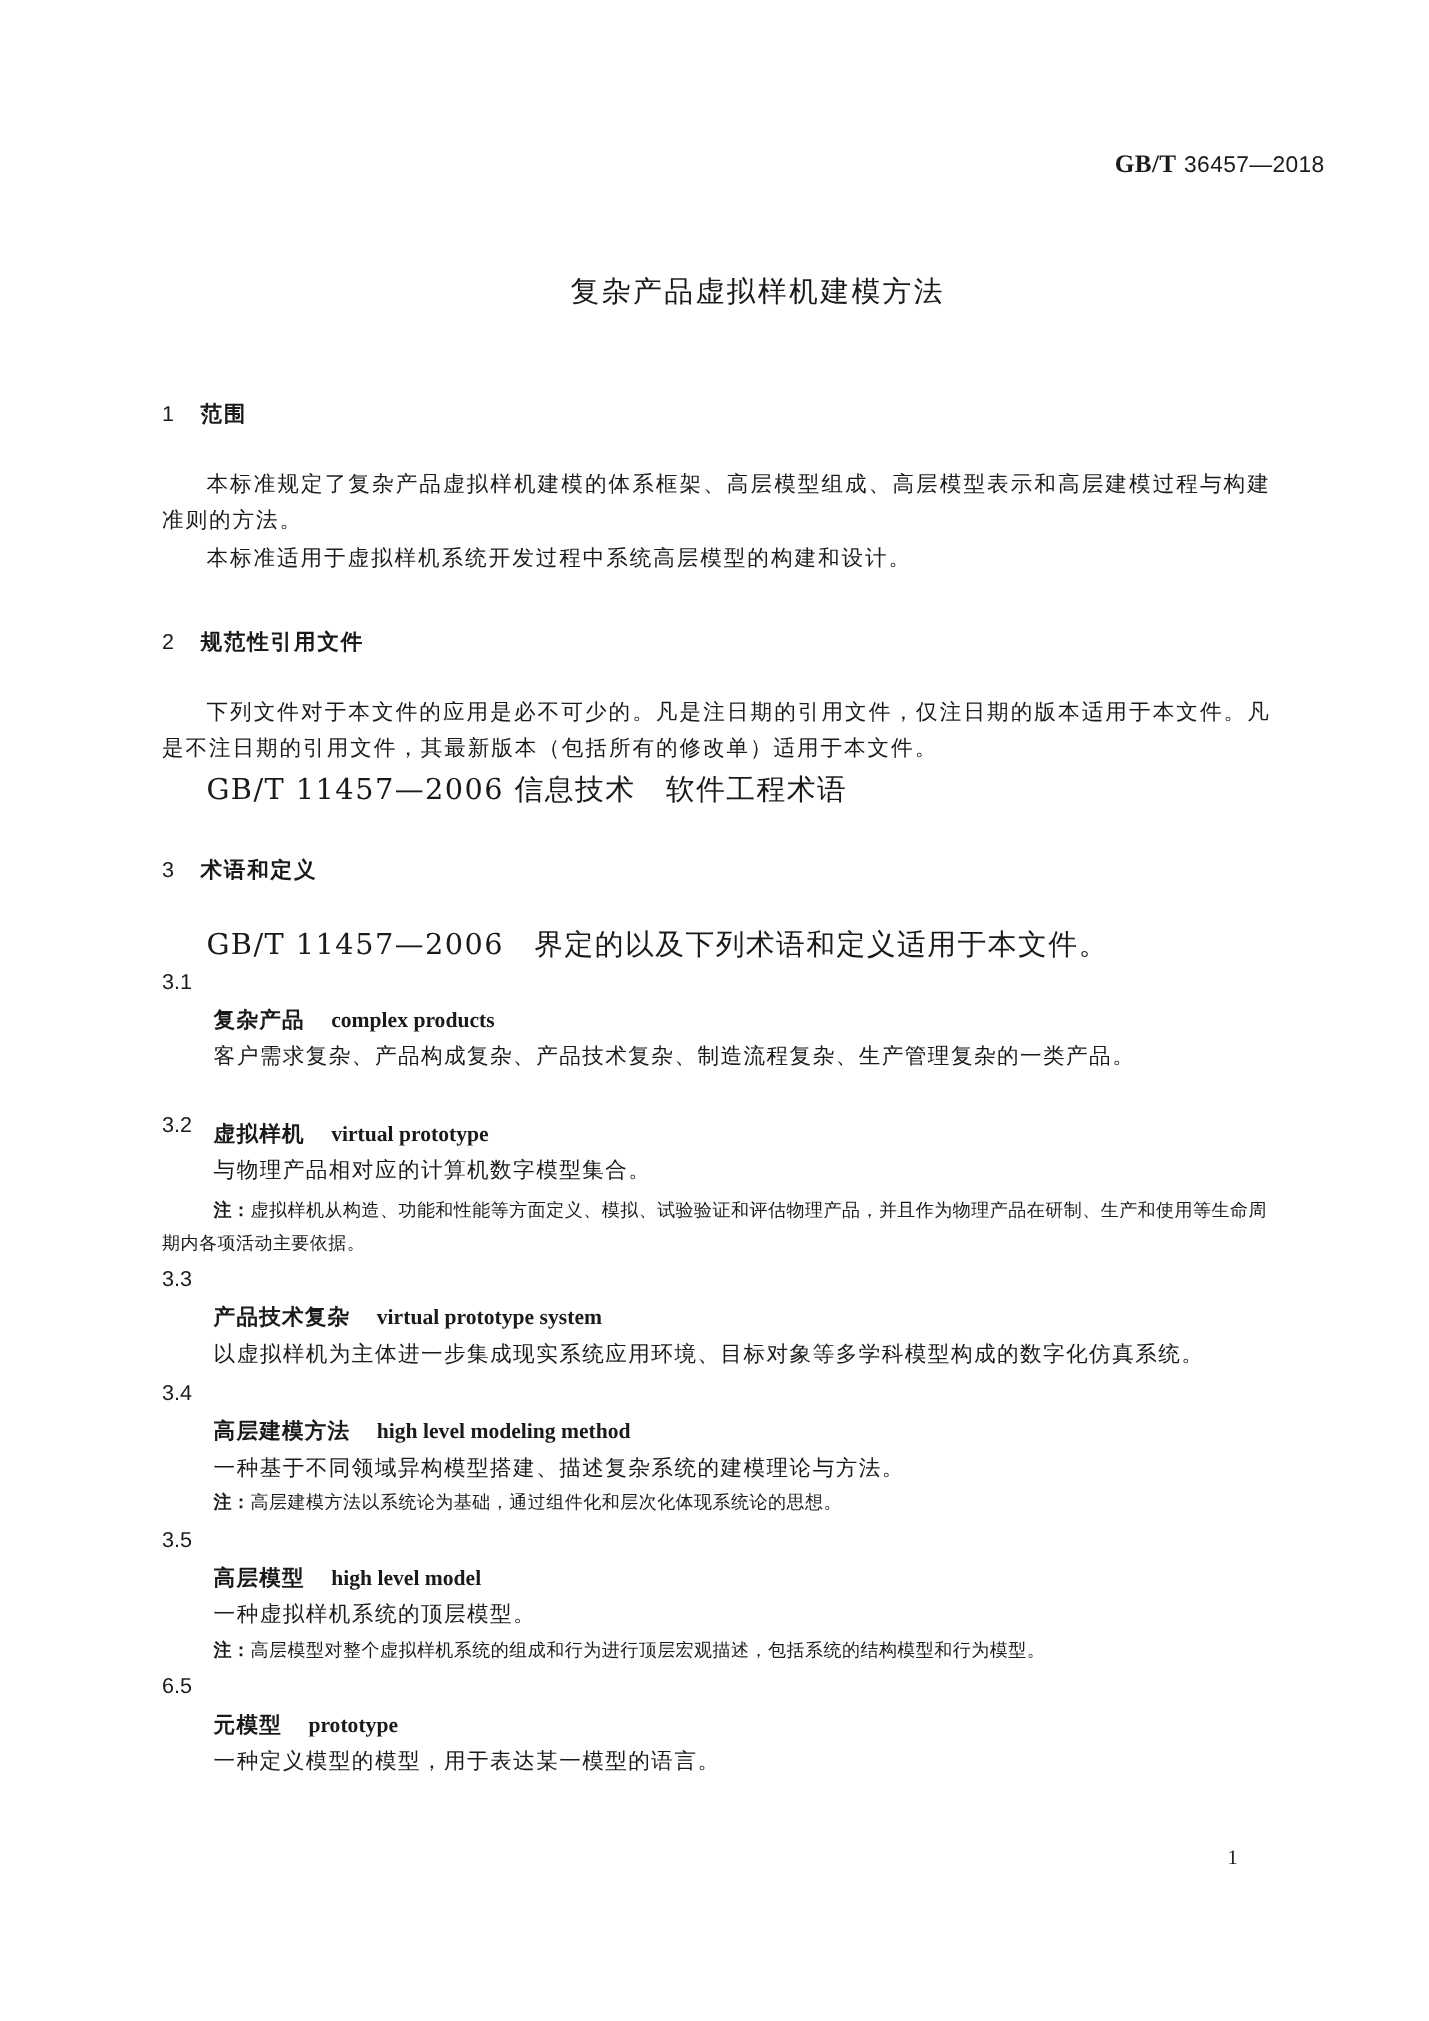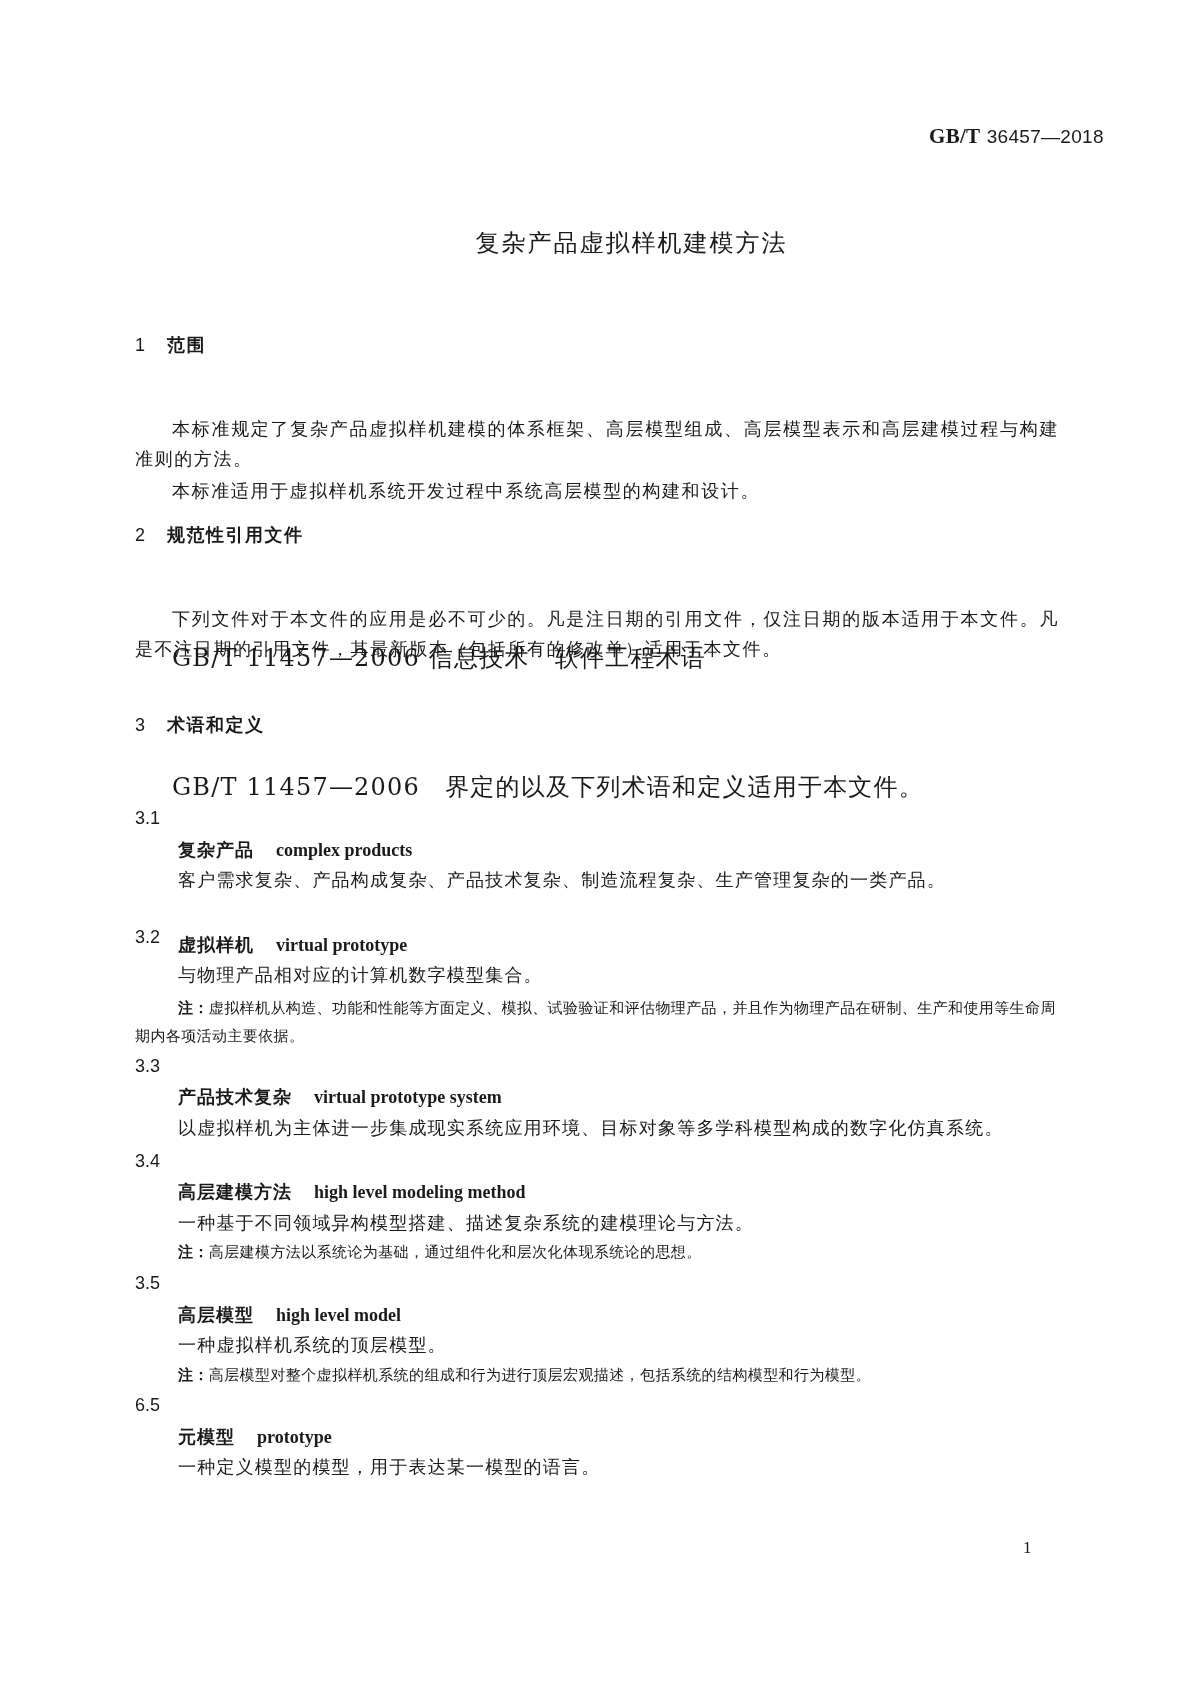--- a/index.html
+++ b/index.html
@@ -7,21 +7,21 @@
          font-family: "DejaVu Serif", "Liberation Serif", serif; color: #1a1a1a; }
   .abs { position: absolute; white-space: nowrap; }
   .std-code { left: 929px; top: 124px; font-size: 19px; letter-spacing: 0.3px; }
   .std-code .gb { font-family: "Liberation Serif", serif; font-weight: bold; font-size: 21px; }
   .std-code .num { font-family: "Liberation Sans", sans-serif; }
   .title { left: 0; width: 1191px; text-align: center; top: 227px; font-size: 24px;
            font-family: "DejaVu Sans", sans-serif; letter-spacing: 2px; padding-left: 36px; }
   .h1 { left: 135px; font-size: 18px; font-family: "DejaVu Sans", sans-serif; font-weight: bold; letter-spacing: 1.5px; }
   .h1 .no { display: inline-block; width: 32px; font-weight: normal; font-family: "Liberation Sans", sans-serif; }
   .para { left: 135px; width: 924px; font-size: 18px; line-height: 30px; white-space: normal;
-          text-align: justify; letter-spacing: 1.6px; margin-top: 25px; }
+          text-align: justify; letter-spacing: 1.6px; }
   .para.indent { text-indent: 37px; }
   .line { left: 172px; font-size: 24px; letter-spacing: 1.2px; }
   .clause { left: 135px; font-size: 18px; font-family: "Liberation Sans", sans-serif; }
   .term { left: 178px; font-size: 18px; font-weight: bold; }
   .term .cn { font-family: "DejaVu Sans", sans-serif; letter-spacing: 1px; }
   .term .en { font-family: "Liberation Serif", serif; margin-left: 22px; }
   .def { left: 178px; font-size: 18px; letter-spacing: 1.2px; }
   .note { font-size: 15px; letter-spacing: 0.4px; }
   .note b { font-family: "DejaVu Sans", sans-serif; }
   .note-wrap { left: 135px; width: 924px; white-space: normal; line-height: 28px; text-indent: 43px; }

